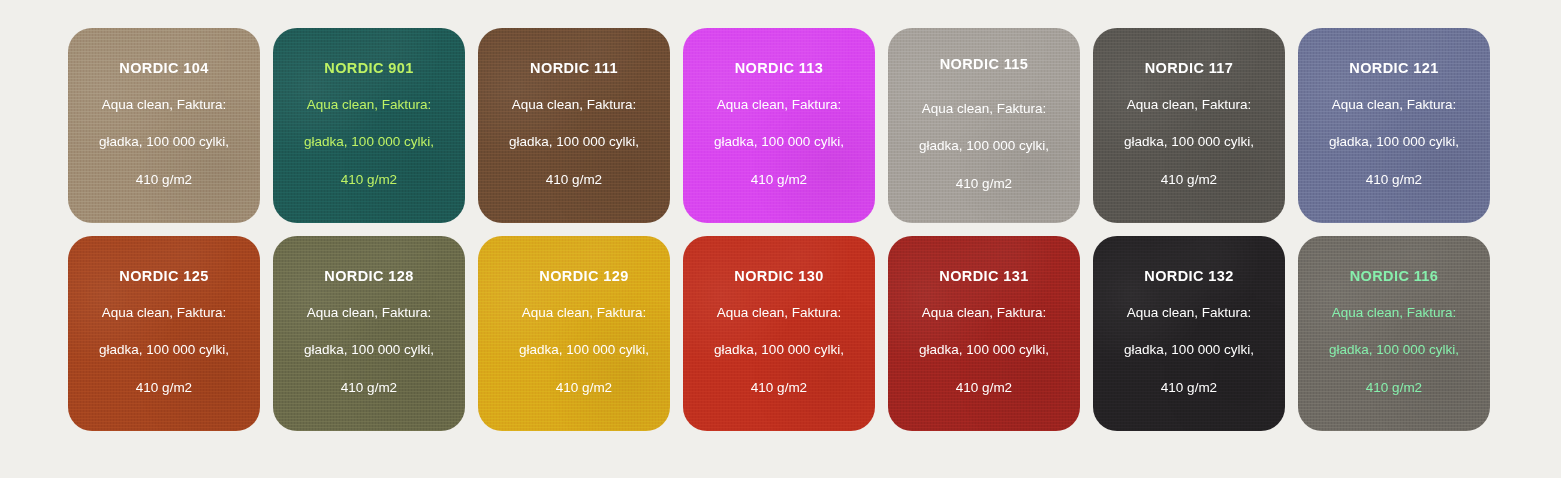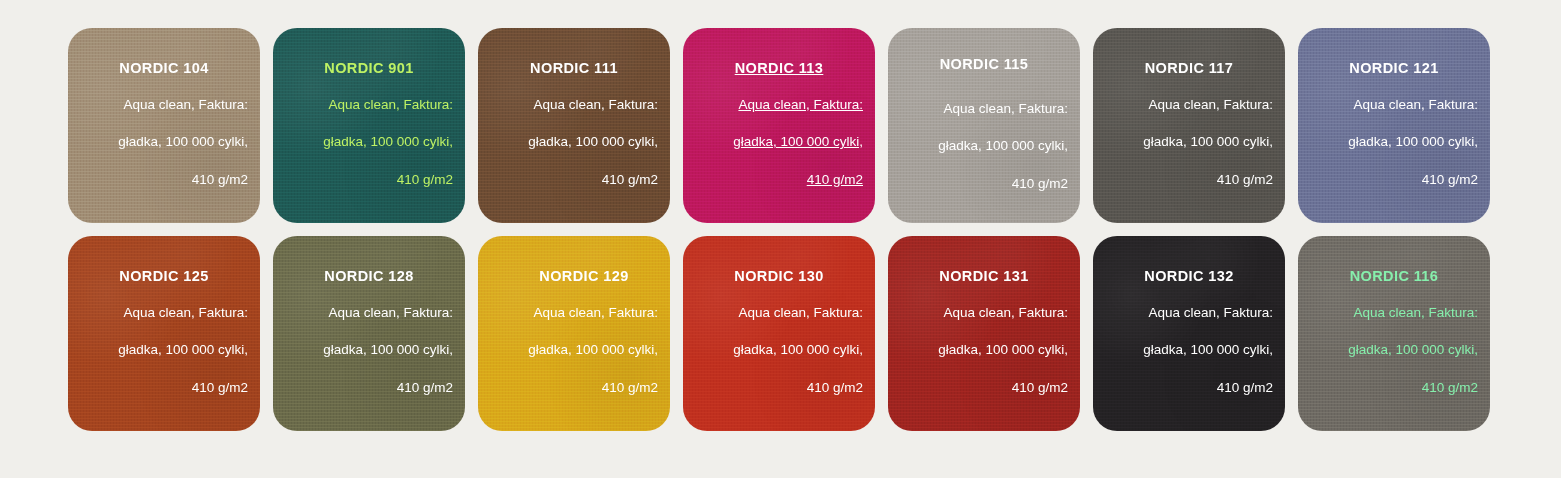--- a/index.html
+++ b/index.html
@@ -31,21 +31,21 @@
   .swatch-card {
     position: relative;
     border-radius: 24px;
     overflow: hidden;
     display: flex;
     flex-direction: column;
     align-items: center;
     justify-content: center;
     padding: 10px 12px 14px;
     color: #ffffff;
-    text-align: right;
+    text-align: center;
     isolation: isolate;
   }
 
   
   .swatch-card::before {
     content: "";
     position: absolute;
     inset: 0;
     z-index: 0;
     pointer-events: none;
@@ -129,21 +129,21 @@
       </div>
     </div>
     <div class="swatch-card" style="background: rgb(109, 76, 51); color: rgb(255, 255, 255);">
       <div class="swatch-title">NORDIC 111</div>
       <div class="swatch-desc">
         <span class="swatch-desc-line">Aqua clean, Faktura:</span>
         <span class="swatch-desc-line">gładka, 100 000 cylki,</span>
         <span class="swatch-desc-line">410 g/m2</span>
       </div>
     </div>
-    <div class="swatch-card" style="background: #be185d; color: rgb(255, 255, 255); text-decoration: underline;">
+    <div class="swatch-card" style="background: #d946ef; color: rgb(255, 255, 255);">
       <div class="swatch-title">NORDIC 113</div>
       <div class="swatch-desc">
         <span class="swatch-desc-line">Aqua clean, Faktura:</span>
         <span class="swatch-desc-line">gładka, 100 000 cylki,</span>
         <span class="swatch-desc-line">410 g/m2</span>
       </div>
     </div>
     <div class="swatch-card" style="background: rgb(165, 160, 154); color: rgb(255, 255, 255); gap: 8px;">
       <div class="swatch-title">NORDIC 115</div>
       <div class="swatch-desc">

